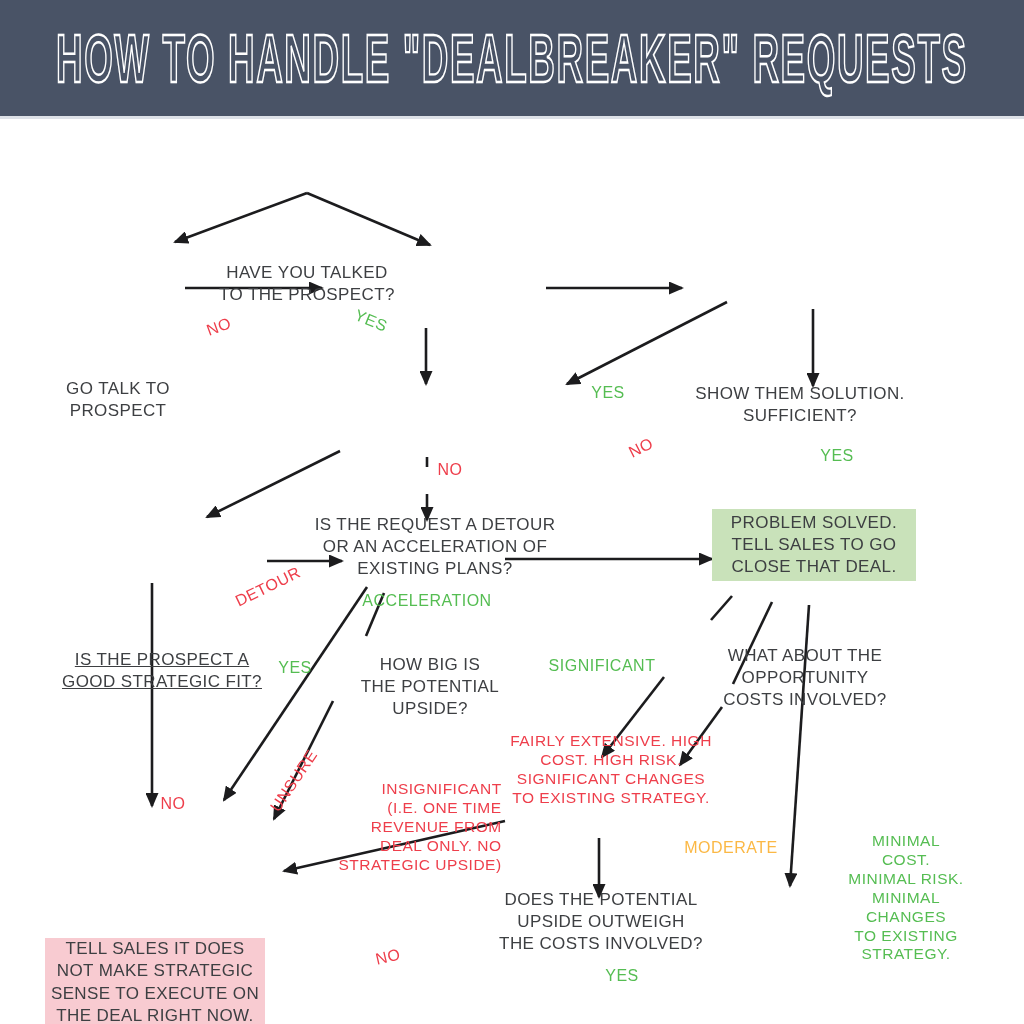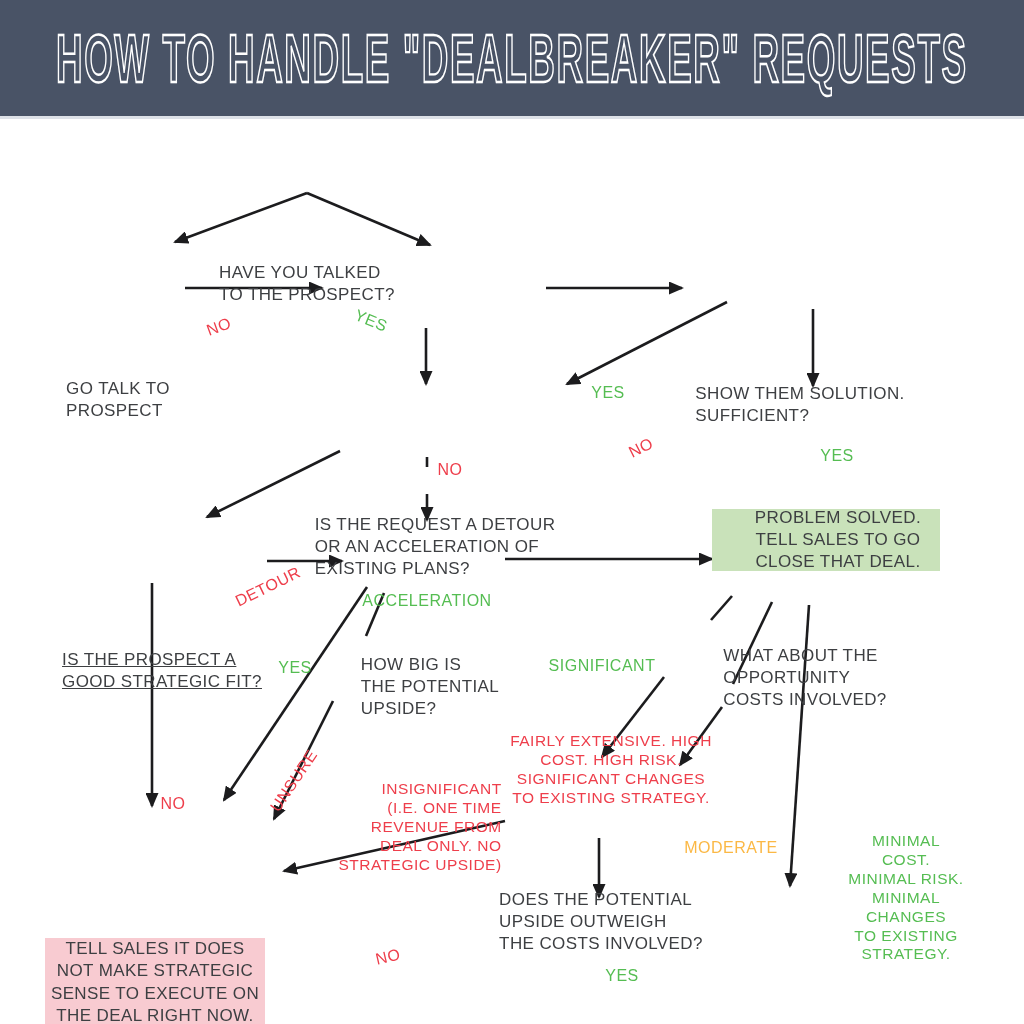--- a/index.html
+++ b/index.html
@@ -15,21 +15,21 @@
   .banner h1{
     margin:0;font-size:46px;font-weight:700;letter-spacing:2px;
     color:transparent;-webkit-text-stroke:1.6px var(--banner_stroke);
     transform:scale(0.8,1.5);white-space:nowrap;
   }
   @supports not (-webkit-text-stroke:1px #fff){ .banner h1{color:#fff;} }
   .chart{position:absolute;left:0;top:116px;width:1024px;height:908px;}
   .arrows{position:absolute;left:0;top:0;color:var(--arrow);}
   .node{
     position:absolute;transform:translateX(-50%);
-    white-space:pre-line;
+    text-align:center;white-space:pre-line;
     font-size:17px;line-height:1.28;letter-spacing:.4px;color:var(--ink);
   }
   .lbl{
     position:absolute;transform:translateX(-50%);
     text-align:center;white-space:pre-line;
     font-size:16px;line-height:1.22;letter-spacing:.5px;
   }
   .lbl.red{color:var(--red);}
   .lbl.green{color:var(--green);}
   .lbl.orange{color:var(--orange);}
@@ -130,21 +130,21 @@
 TO EXISTING STRATEGY.</div>
     <div class="lbl orange" style="left:731px;top:722px;">MODERATE</div>
     <div class="lbl green small-block" style="left:906px;top:698px;">MINIMAL COST.
 MINIMAL RISK.
 MINIMAL CHANGES
 TO EXISTING
 STRATEGY.</div>
     <div class="lbl red" style="left:388px;top:831px;transform:translateX(-50%) rotate(-13deg);">NO</div>
     <div class="lbl green" style="left:622px;top:850px;">YES</div>
 
-    <div class="outcome green" style="left:712px;top:393px;width:204px;height:62px;padding-left:24px;">PROBLEM SOLVED.
+    <div class="outcome green" style="left:712px;top:393px;width:204px;height:72px;">PROBLEM SOLVED.
 TELL SALES TO GO
 CLOSE THAT DEAL.</div>
     <div class="outcome pink" style="left:45px;top:822px;width:220px;height:89px;">TELL SALES IT DOES
 NOT MAKE STRATEGIC
 SENSE TO EXECUTE ON
 THE DEAL RIGHT NOW.</div>
 
   </div>
 </div>
 

